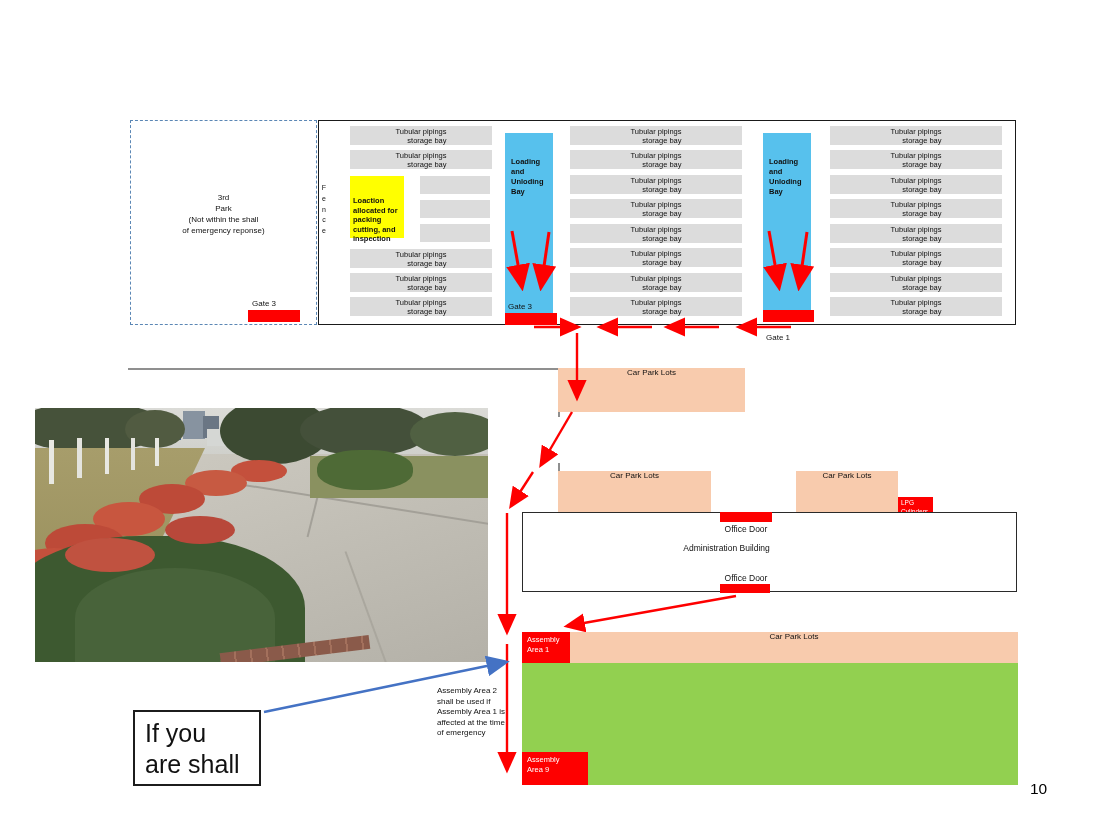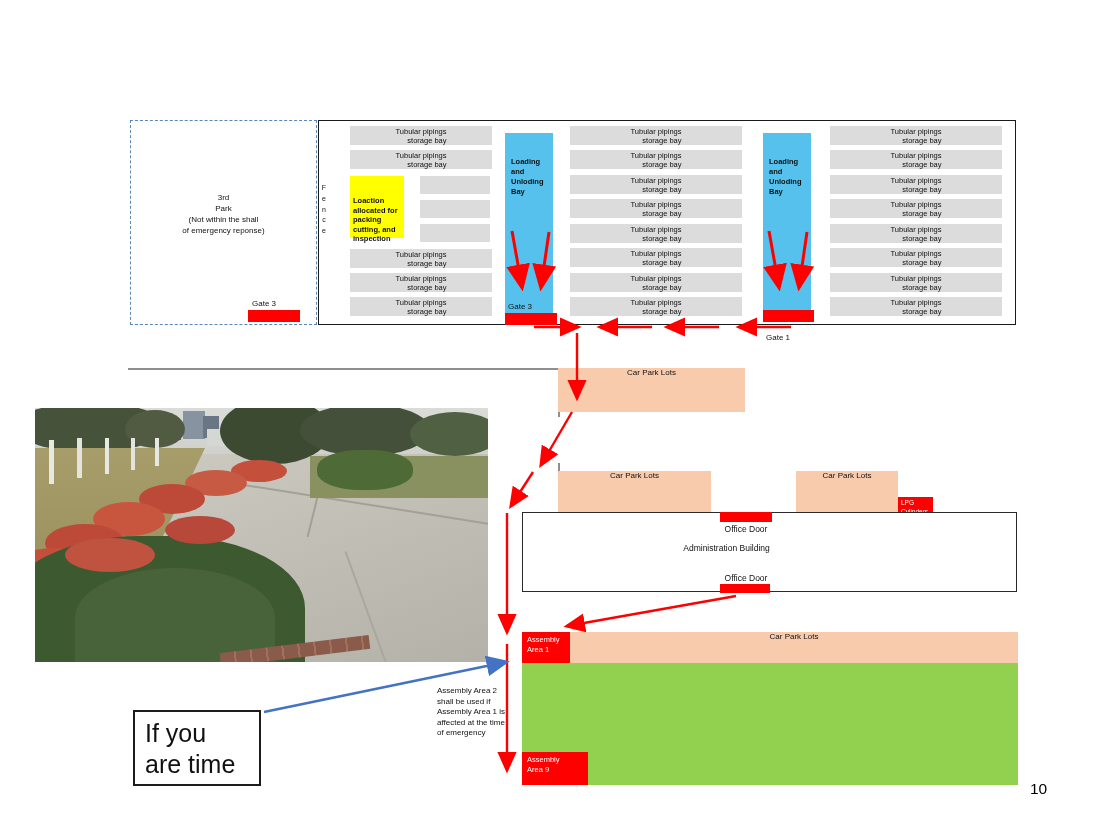--- a/index.html
+++ b/index.html
@@ -185,21 +185,21 @@
   </div>
   <div class="abs greenzone"></div>
   <div class="assembly" style="left:522px;top:752px;width:66px;height:33px;">
     <span>Assembly</span><br>
     <span>Area 9</span>
   </div>
 
   <div class="abs notetext">Assembly Area 2 shall be used if Assembly Area 1 is affected at the time of emergency</div>
   <div class="abs herebox">
     <span>If you</span><br>
-    <span>are time</span>
+    <span>are shall</span>
   </div>
   <div class="abs pagenum">10</div>
 
   <div class="abs photo">
     <div style="left:0;top:0;width:453px;height:60px;background:linear-gradient(#dbdbd7,#cccdc8);"></div>
     <div style="left:0;top:46px;width:453px;height:208px;background:linear-gradient(160deg,#cfccc3,#b4b1a8);"></div>
     <div style="left:160px;top:92px;width:300px;height:1.5px;background:#a3a098;transform:rotate(9deg);"></div>
     <div style="left:280px;top:60px;width:1.5px;height:70px;background:#a3a098;transform:rotate(14deg);"></div>
     <div style="left:330px;top:140px;width:1.5px;height:120px;background:#aaa79e;transform:rotate(-20deg);"></div>
     <div style="left:148px;top:3px;width:22px;height:28px;background:#8793a0;"></div>

